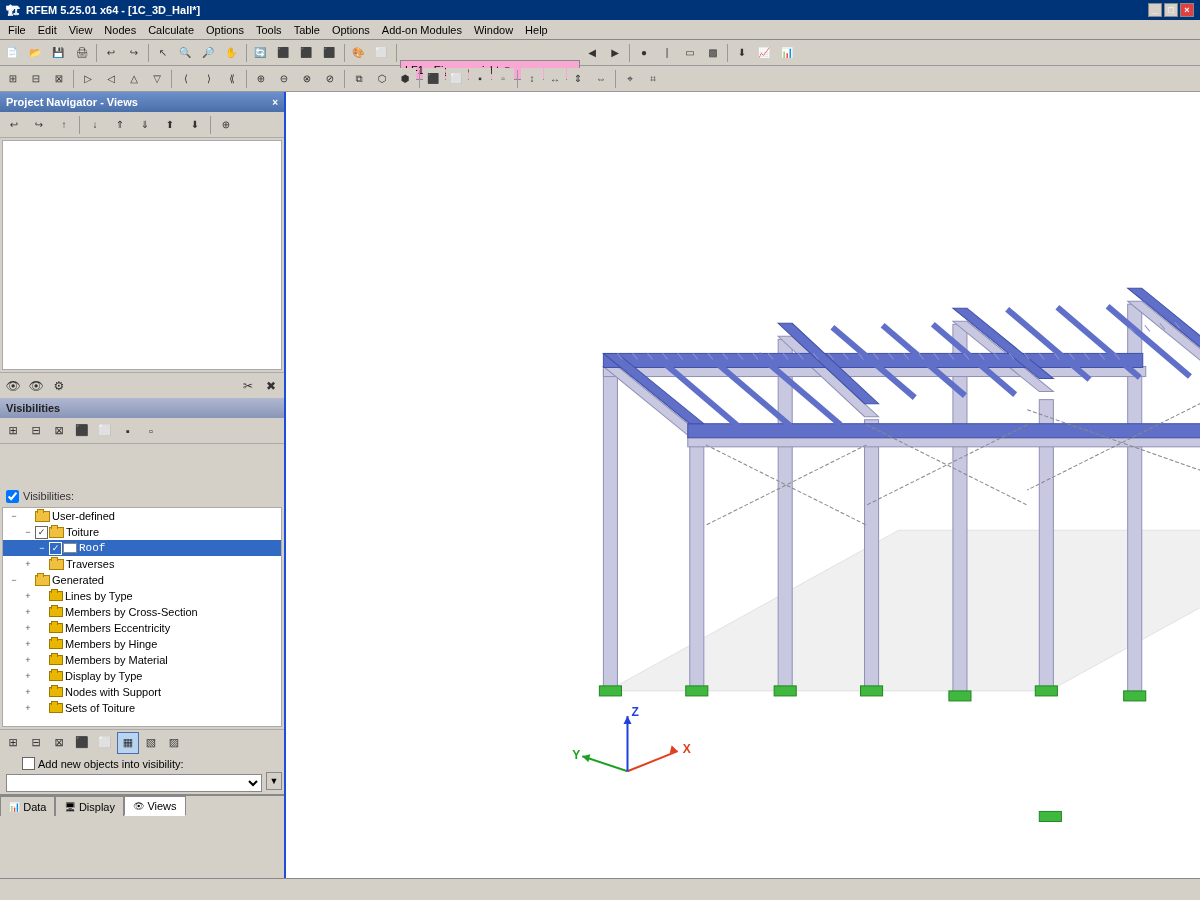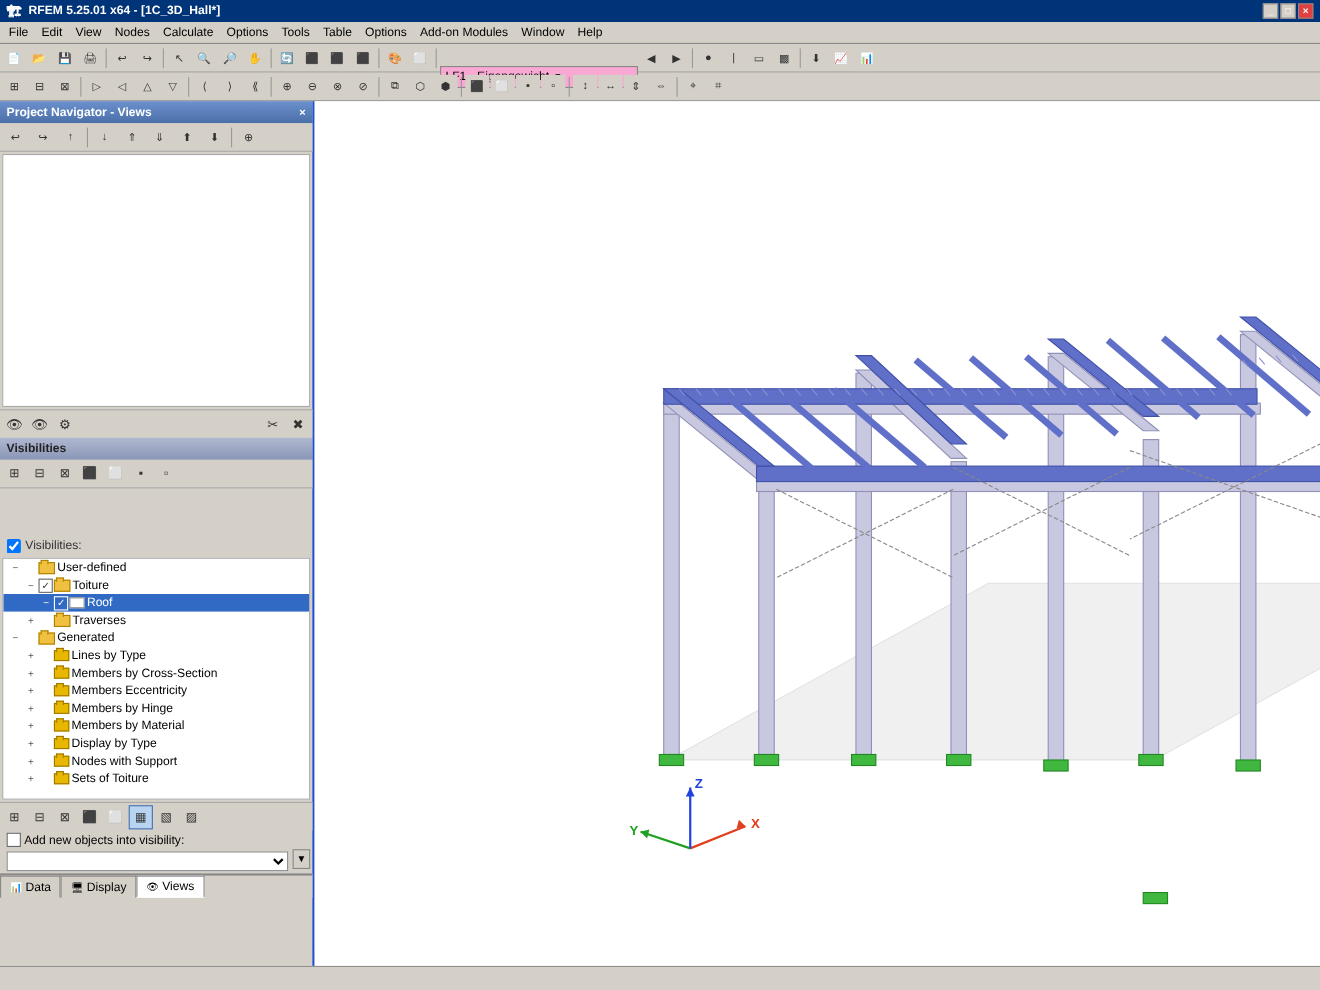--- a/index.html
+++ b/index.html
@@ -75,21 +75,21 @@
     .tree-item {
       display: flex; align-items: center; padding: 1px 0; cursor: pointer; white-space: nowrap; font-size: 11px;
     }
     .tree-indent { display: inline-block; }
     .tree-expand { width: 14px; height: 14px; display: inline-flex; align-items: center; justify-content: center; font-size: 9px; color: #555; flex-shrink: 0; }
     .tree-check { width: 13px; height: 13px; border: 1px solid #666; background: white; display: inline-flex; align-items: center; justify-content: center; font-size: 9px; flex-shrink: 0; margin-right: 1px; }
     .tree-check.checked { background: white; color: #333; }
     .tree-check.checked::after { content: '✓'; font-size: 9px; }
     .tree-label { font-size: 11px; color: #000; }
     .tree-selected { background: #316ac5; color: white; }
-    .tree-selected .tree-label { color: white; }
+    .tree-selected .tree-label { color: white; font-family: Liberation Mono, monospace; }
 
     
     .folder-icon {
       display: inline-block; width: 15px; height: 11px; background: #f0c040; border: 1px solid #b08000; margin-right: 2px; position: relative; flex-shrink: 0;
     }
     .folder-icon::before {
       content: ''; position: absolute; top: -3px; left: 1px; width: 5px; height: 3px; background: #f0c040; border: 1px solid #b08000; border-bottom: none;
     }
 
     .small-folder {
@@ -100,21 +100,21 @@
     }
 
     .rect-icon {
       display: inline-block; width: 14px; height: 10px; background: white; border: 1px solid #888; margin-right: 2px; flex-shrink: 0;
     }
 
     
     .bottom-toolbar {
       height: 26px; background: #d4d0c8; border-top: 1px solid #aaa; display: flex; align-items: center; padding: 2px; gap: 1px;
     }
-    .add-visibility { padding: 2px 6px; font-size: 11px; display: flex; align-items: center; gap: 3px; }
+    .add-visibility { padding: 2px 6px; font-size: 11px; display: flex; align-items: center; gap: 3px; margin-left: 16px; }
     .add-vis-check { width: 13px; height: 13px; border: 1px solid #666; background: white; display: inline-block; flex-shrink: 0; }
     .vis-dropdown { height: 18px; background: white; border: 1px solid #888; flex: 1; margin: 2px 4px; font-size: 10px; padding: 0 2px; }
 
     
     .panel-tabs {
       height: 22px; background: #d4d0c8; border-top: 2px solid #888; display: flex; align-items: flex-end;
     }
     .panel-tab {
       padding: 2px 8px; font-size: 11px; background: #d4d0c8; border: 1px solid #888; border-bottom: none; cursor: pointer; height: 20px; display: flex; align-items: center;
     }

